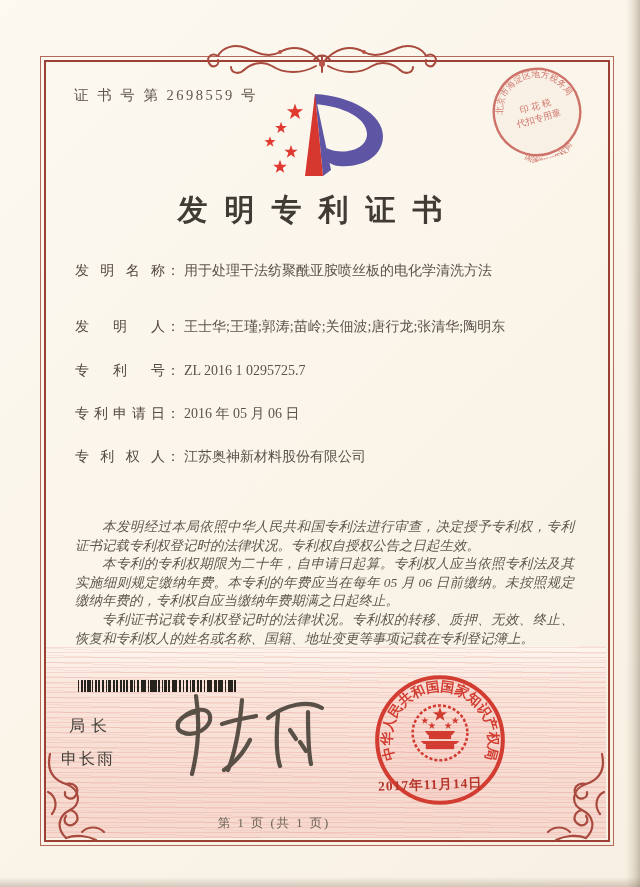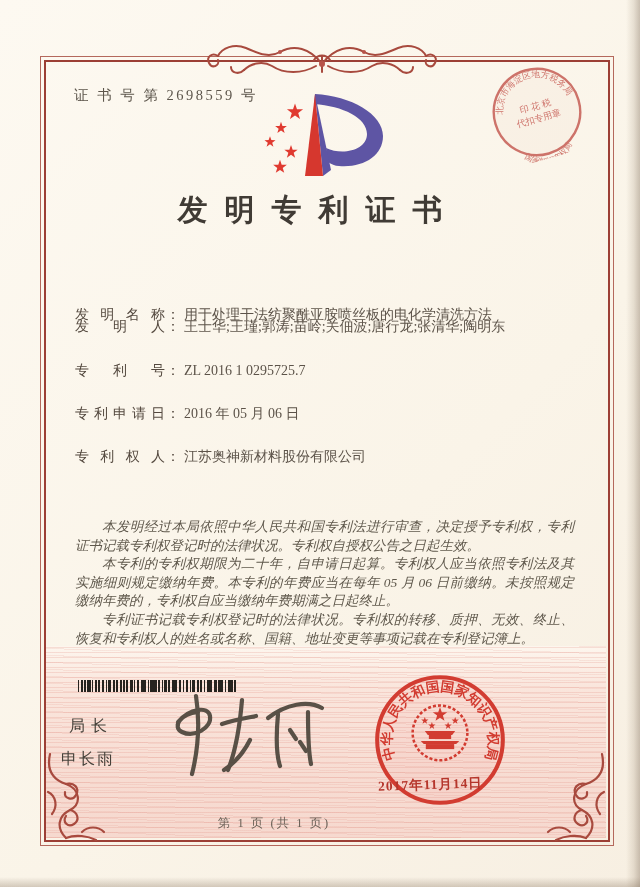--- a/index.html
+++ b/index.html
@@ -26,21 +26,21 @@
   }
   .txt{position:absolute;color:#564f45;}
   .cert-no{left:74px;top:86px;font-size:14.5px;letter-spacing:2.5px;color:#5d564c;}
   .title{left:40px;top:190px;width:540px;text-align:center;font-size:30px;
     letter-spacing:17px;text-indent:17px;color:#403b35;font-weight:600;}
   .field{position:absolute;left:75px;right:58px;font-size:14px;color:#575046;}
   .flabel{display:inline-block;width:90px;text-align:justify;text-align-last:justify;
     vertical-align:top;color:#54493f;}
   .fcolon{display:inline-block;margin:0 4px 0 1px;color:#54493f;}
   .fvalue{color:#5c5349;}
-  .f1{top:262px;margin-top:44px;} .f2{top:318px;} .f3{top:362px;} .f4{top:405px;} .f5{top:448px;} .f6{top:491px;}
+  .f1{top:262px;} .f2{top:318px;} .f3{top:362px;} .f4{top:405px;} .f5{top:448px;} .f6{top:491px;}
   .body-text{position:absolute;left:75px;right:66px;top:518px;font-size:13.5px;
     line-height:18.6px;text-align:justify;color:#5f584c;font-style:italic;}
   .body-text p{margin:0;text-indent:2em;}
   .barcode{position:absolute;left:78px;top:680px;width:158px;height:12px;
     background:
       repeating-linear-gradient(90deg,#26231f 0 1.5px,transparent 1.5px 3.5px),
       repeating-linear-gradient(90deg,#26231f 0 1px,transparent 1px 6px),
       repeating-linear-gradient(90deg,transparent 0 9px,#26231f 9px 11px);}
   .signer-title{left:61px;top:716px;font-size:16px;letter-spacing:6px;color:#454039;margin-left:8px;}
   .signer-name{left:61px;top:749px;font-size:16px;letter-spacing:2px;color:#454039;}

